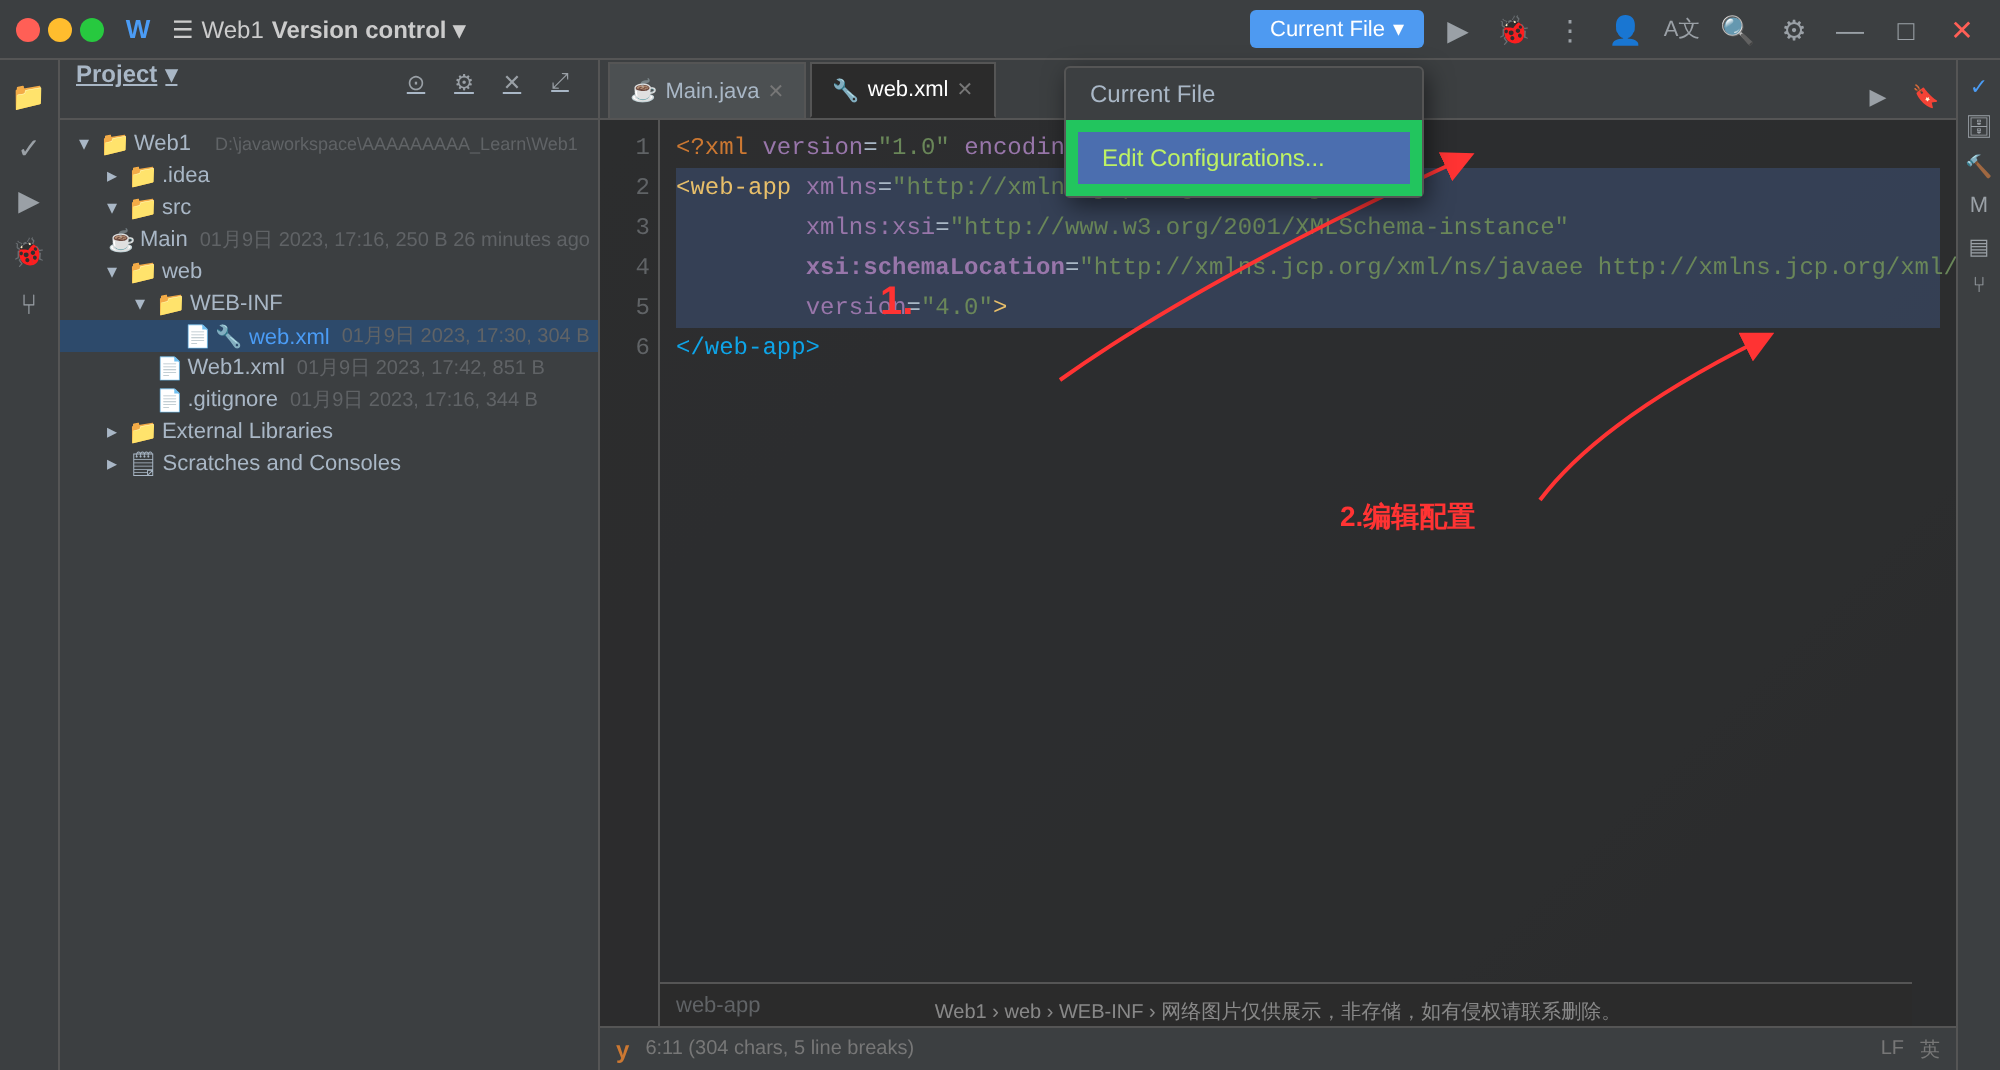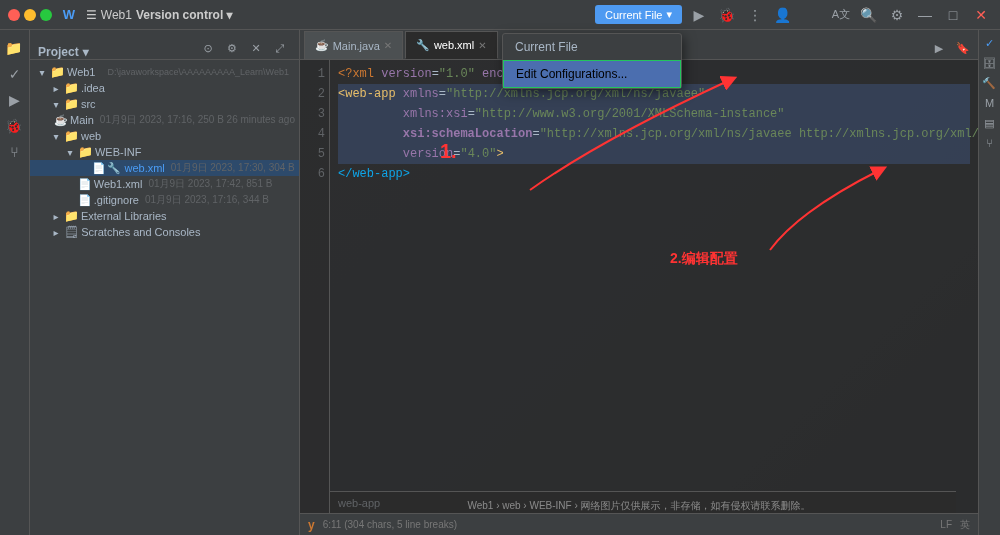--- a/index.html
+++ b/index.html
@@ -53,21 +53,21 @@
       border-radius: 3px;
       box-shadow: 2px 4px 12px rgba(0,0,0,0.5);
       z-index: 999;
     }
     .dropdown-item {
       padding: 6px 12px;
       cursor: pointer;
       color: #a9b7c6;
       font-size: 12px;
     }
-    .dropdown-item.active { background: #4b6eaf; color: #000000; border: 1px solid #22c55e; }
+    .dropdown-item.active { background: #4b6eaf; color: #bef264; border: 6px solid #22c55e; }
 
     
     .icon-btn {
       width: 22px; height: 22px;
       display: flex; align-items: center; justify-content: center;
       cursor: pointer;
       color: #9aa0a6;
       font-size: 14px;
       border-radius: 3px;
     }
@@ -100,26 +100,27 @@
     #project-panel {
       width: 270px;
       background: #3c3f41;
       border-right: 1px solid #555;
       display: flex;
       flex-direction: column;
     }
     #project-header {
       height: 30px;
       display: flex;
-      align-items: flex-end;
+      align-items: flex-start;
       padding: 0 8px;
       border-bottom: 1px solid #555;
       font-size: 12px;
       color: #a9b7c6;
       gap: 4px;
+      text-decoration: underline;
     }
     #project-header span { font-weight: bold; }
     .project-header-icons { display: flex; gap: 2px; margin-left: auto; }
 
     
     #file-tree {
       flex: 1;
       overflow-y: auto;
       padding: 4px 0;
       font-size: 11px;
@@ -325,21 +326,21 @@
       <div class="dropdown-item">Current File</div>
       <div class="dropdown-item active">Edit Configurations...</div>
     </div>
   </div>
 
   <div class="title-bar-right">
     <div class="icon-btn">▶</div>
     <div class="icon-btn">🐞</div>
     <div class="icon-btn">⋮</div>
     <div class="icon-btn">👤</div>
-    <div class="icon-btn" style="font-size:11px;margin-left:30px;">A文</div>
+    <div class="icon-btn" style="font-size:11px;">A文</div>
     <div class="icon-btn">🔍</div>
     <div class="icon-btn">⚙</div>
     <div class="icon-btn">—</div>
     <div class="icon-btn">□</div>
     <div class="icon-btn" style="color:#ff5f56;">✕</div>
   </div>
 </div>
 
 <div id="main-layout">
 

